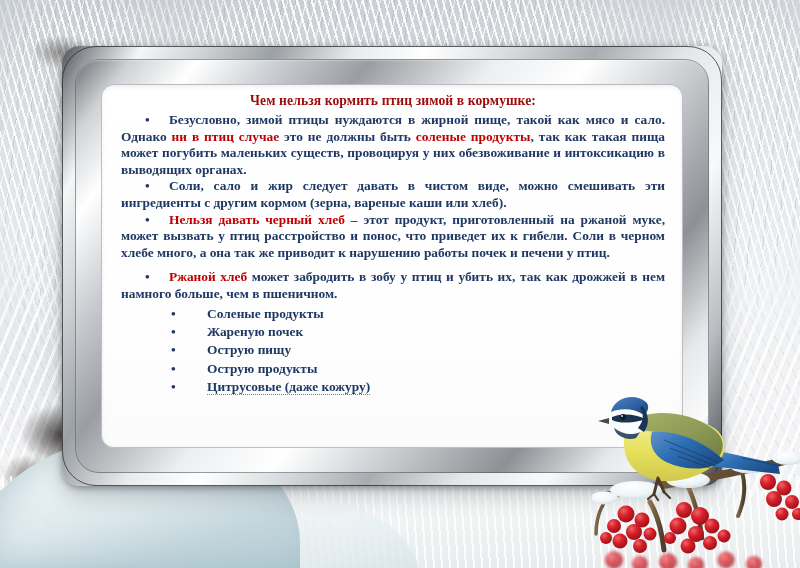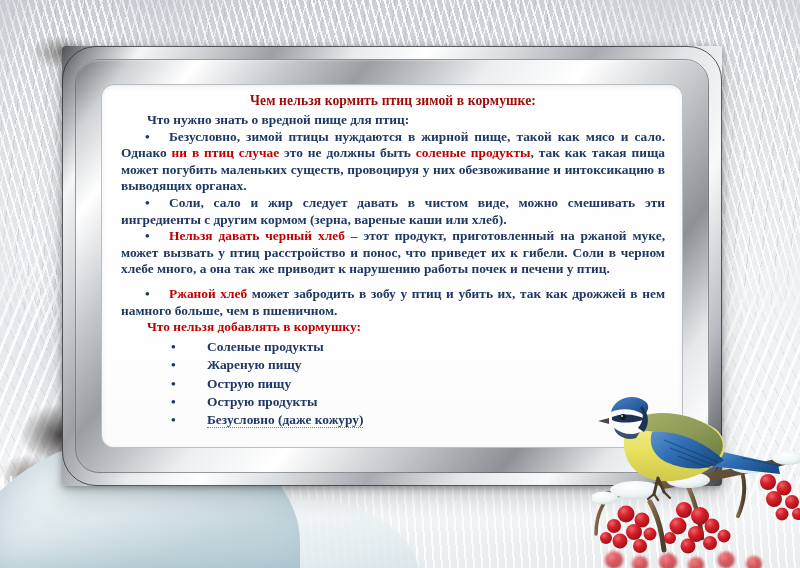--- a/index.html
+++ b/index.html
@@ -89,21 +89,21 @@
   .bottom-band{
     position:absolute;left:0;bottom:0;width:800px;height:92px;
     background:
       repeating-linear-gradient(86deg, rgba(255,255,255,.85) 0 2px, rgba(255,255,255,0) 2px 8px),
       linear-gradient(to top, #e9ecee 0%, #f1f3f4 55%, rgba(241,243,244,0) 100%);
   }
 
   
   .frame{
     position:absolute;left:62px;top:46px;width:660px;height:440px;
-    border-radius:4px;
+    border-radius:18px;
     background:
       linear-gradient(118deg,
         #4d5054 0%, #8e9296 3%, #f4f6f7 9%, #cfd3d6 16%,
         #9ba0a4 24%, #e8eaec 33%, #ffffff 41%, #dadde0 50%,
         #a8acb0 60%, #e3e6e8 70%, #f8f9fa 80%, #b9bdc1 90%,
         #75797d 96%, #3f4347 100%);
     box-shadow:0 2px 7px rgba(40,46,52,.45), 0 10px 22px rgba(40,46,52,.22);
   }
   .frame::before{   
     content:"";position:absolute;inset:0;border-radius:34px;
@@ -186,21 +186,20 @@
     <div class="drift"></div>
   </div>
 
   <div class="frame">
     <div class="frame-inner">
       <div class="page">
         <div class="doc">
 
           <p class="title">Чем нельзя кормить птиц зимой в кормушке:</p>
 
-          <p class="lead">Что нужно знать о вредной пище для птиц:</p>
 
           <div>
             <p class="para">
               <span class="bul">•</span>
               <span>Безусловно, зимой птицы нуждаются в жирной пище, такой как мясо и сало. Однако </span><span class="red">ни в птиц случае</span><span> это не должны быть </span><span class="red">соленые продукты</span><span>, так как такая пища может погубить маленьких существ, провоцируя  у них обезвоживание и интоксикацию в выводящих органах.</span>
             </p>
 
             <p class="para">
               <span class="bul">•</span>
               <span>Соли, сало и жир следует давать в чистом виде, можно смешивать эти ингредиенты с другим кормом (зерна, вареные каши или хлеб).</span>
@@ -210,28 +209,27 @@
               <span class="bul">•</span>
               <span class="red">Нельзя давать черный хлеб</span><span> – этот продукт, приготовленный на ржаной муке, может вызвать у птиц расстройство и понос, что приведет их к гибели. Соли в черном хлебе много, а она так же приводит к нарушению работы почек и печени у птиц.</span>
             </p>
 
             <p class="para" style="margin-top:8px;">
               <span class="bul">•</span>
               <span class="red">Ржаной хлеб</span><span> может забродить в зобу у птиц и убить их, так как дрожжей в нем намного больше, чем в пшеничном.</span>
             </p>
           </div>
 
-          <p class="sub">Что нельзя добавлять в кормушку:</p>
 
           <ul class="list">
             <li><span class="bul">•</span><span>Соленые продукты</span></li>
-            <li><span class="bul">•</span><span>Жареную пищу</span></li>
+            <li><span class="bul">•</span><span>Жареную почек</span></li>
             <li><span class="bul">•</span><span>Острую пищу</span></li>
             <li><span class="bul">•</span><span>Острую продукты</span></li>
-            <li><span class="bul">•</span><span class="spell">Безусловно (даже кожуру)</span></li>
+            <li><span class="bul">•</span><span class="spell">Цитрусовые (даже кожуру)</span></li>
 
           </ul>
 
         </div>
       </div>
     </div>
   </div>
 
   <div class="bird-art">
     <svg width="215" height="182" viewBox="0 0 215 182" xmlns="http://www.w3.org/2000/svg">

